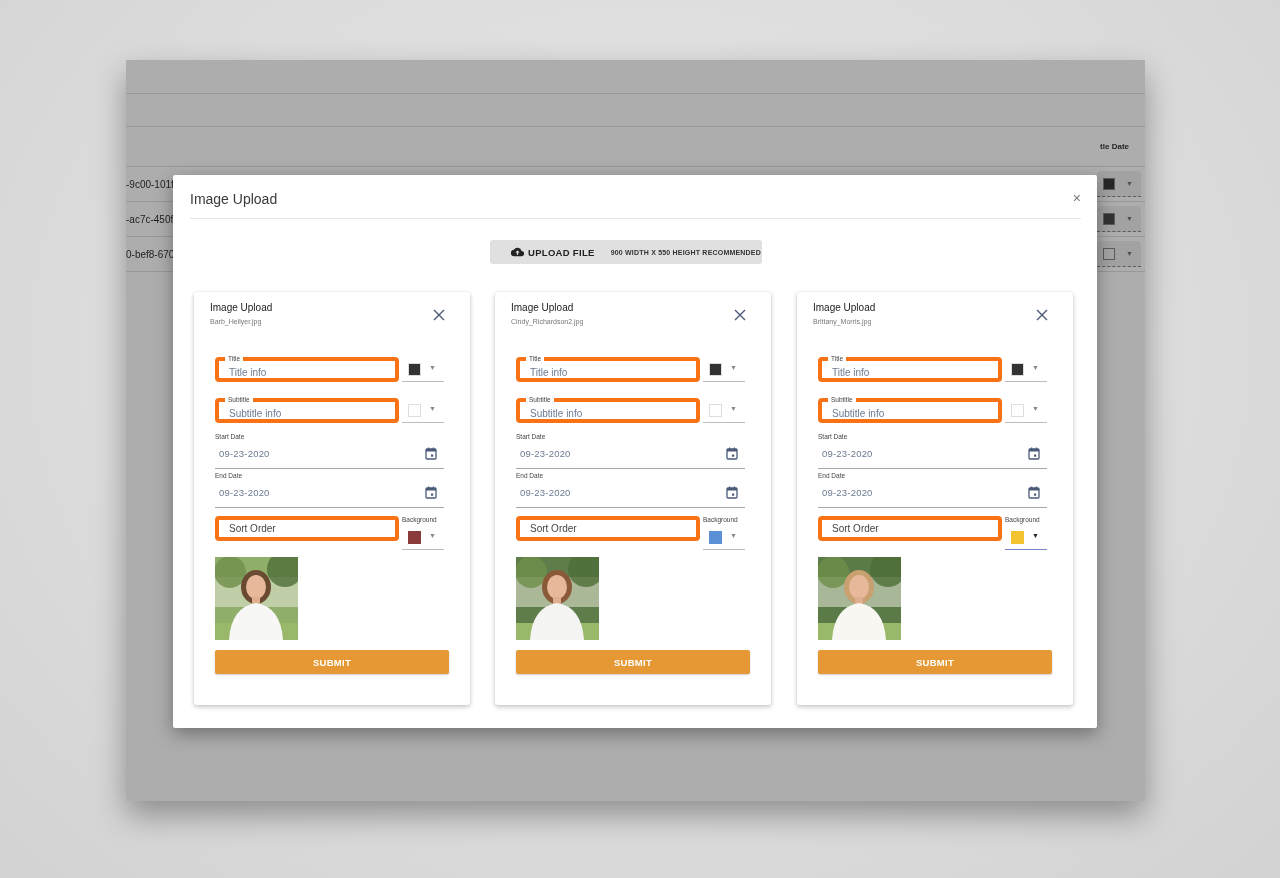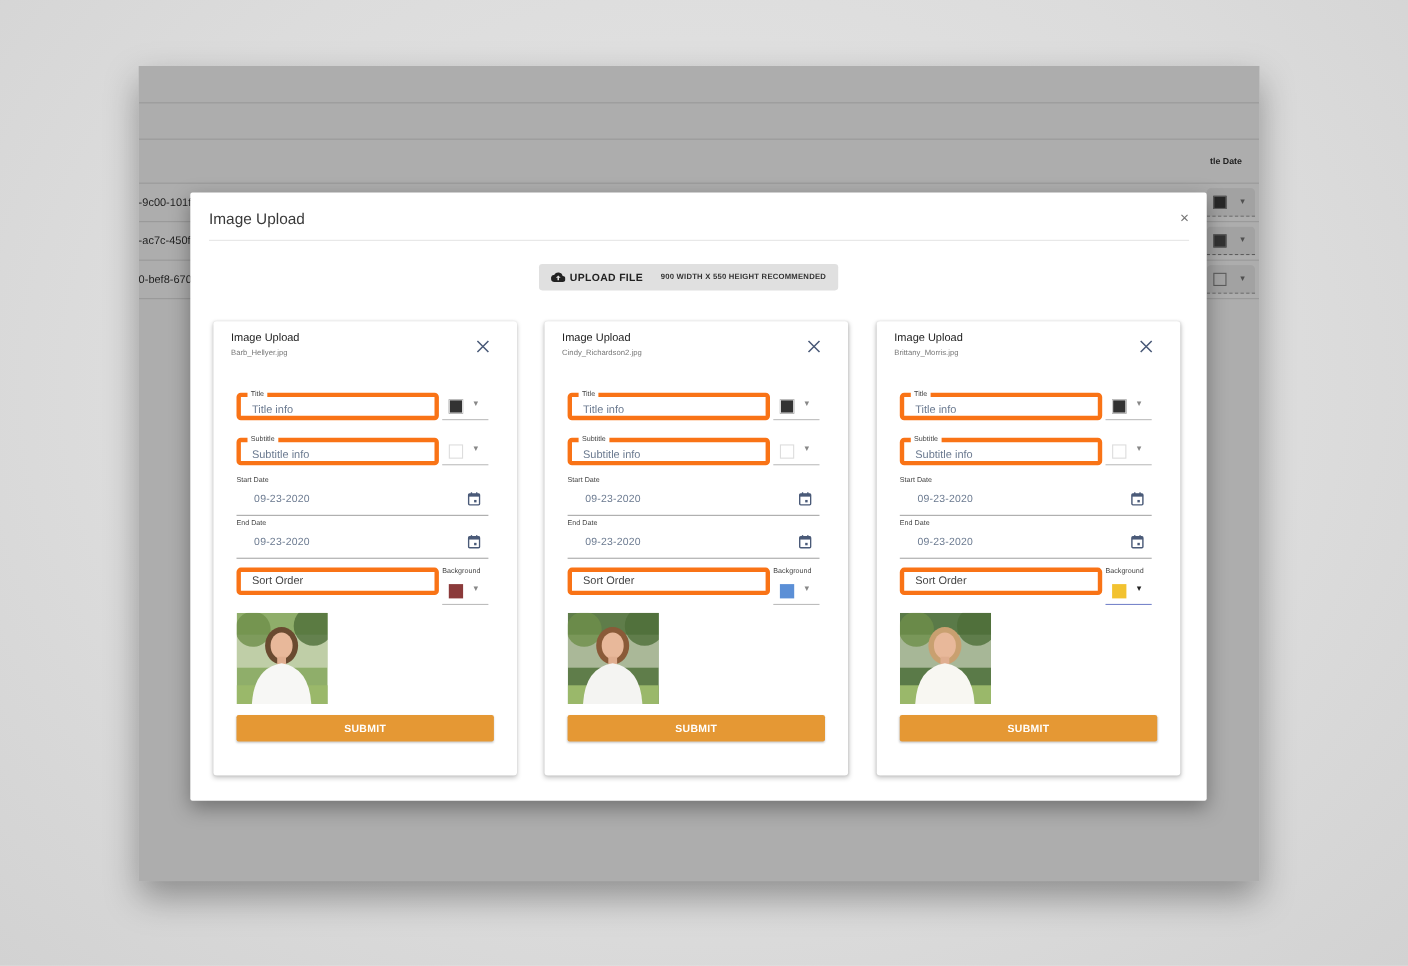--- a/index.html
+++ b/index.html
@@ -55,21 +55,21 @@
   .modal-close {
     position: absolute; right: 16px; top: 16px; font-size: 14px; color: #777; cursor: pointer;
     line-height: 14px;
   }
   .modal-divider {
     position: absolute; left: 17px; right: 16px; top: 43px; height: 1px; background: #e6e6e6;
   }
   .upload-btn {
     position: absolute; left: 317px; top: 65px; width: 272px; height: 24px;
     background: #e0e0e0; border-radius: 3px; display: flex; align-items: center;
-    padding-left: 11px; cursor: pointer;
+    padding-left: 21px; cursor: pointer;
   }
   .upload-btn .cloud { width: 13px; height: 10px; margin-right: 4px; }
   .upload-btn .lbl { font-size: 9.5px; font-weight: bold; color: #222; letter-spacing: 0.3px; }
   .upload-btn .hint { font-size: 7px; font-weight: bold; color: #333; margin-left: 16px; letter-spacing: 0.2px; }
 
   
   .card {
     position: absolute; top: 117px; width: 276px; height: 413px;
     background: #fff; border-radius: 3px;
     box-shadow: 0 2px 5px rgba(0,0,0,0.22), 0 0 2px rgba(0,0,0,0.1);
@@ -103,21 +103,21 @@
     position: absolute; left: 6px; top: 6px; width: 13px; height: 13px; border: 1px solid #ddd;
   }
   .color-dd .ar {
     position: absolute; right: 8px; top: 7px; font-size: 7px; color: #888;
   }
   .color-dd.focused { border-bottom: 1.5px solid #7986cb; }
   .color-dd.focused .ar { color: #222; }
 
   .date-field { position: absolute; left: 21px; width: 229px; height: 36px; border-bottom: 1px solid #a8a8a8; }
   .date-field .lab { position: absolute; left: 0; top: 0; font-size: 6.5px; color: #444; }
-  .date-field .val { position: absolute; left: 16px; top: 15px; font-size: 9.5px; color: #6b7a90; letter-spacing: 0.2px; }
+  .date-field .val { position: absolute; left: 4px; top: 15px; font-size: 9.5px; color: #6b7a90; letter-spacing: 0.2px; }
   .date-field .cal { position: absolute; right: 7px; top: 14px; width: 12px; height: 13px; cursor: pointer; }
 
   .bg-label { position: absolute; left: 208px; font-size: 6.5px; color: #444; }
 
   .photo {
     position: absolute; left: 21px; top: 265px; width: 83px; height: 83px; overflow: hidden;
   }
   .submit {
     position: absolute; left: 21px; top: 358px; width: 234px; height: 24px;
     background: #e59834; border-radius: 2px; color: #fff; font-size: 9.5px; font-weight: bold;

